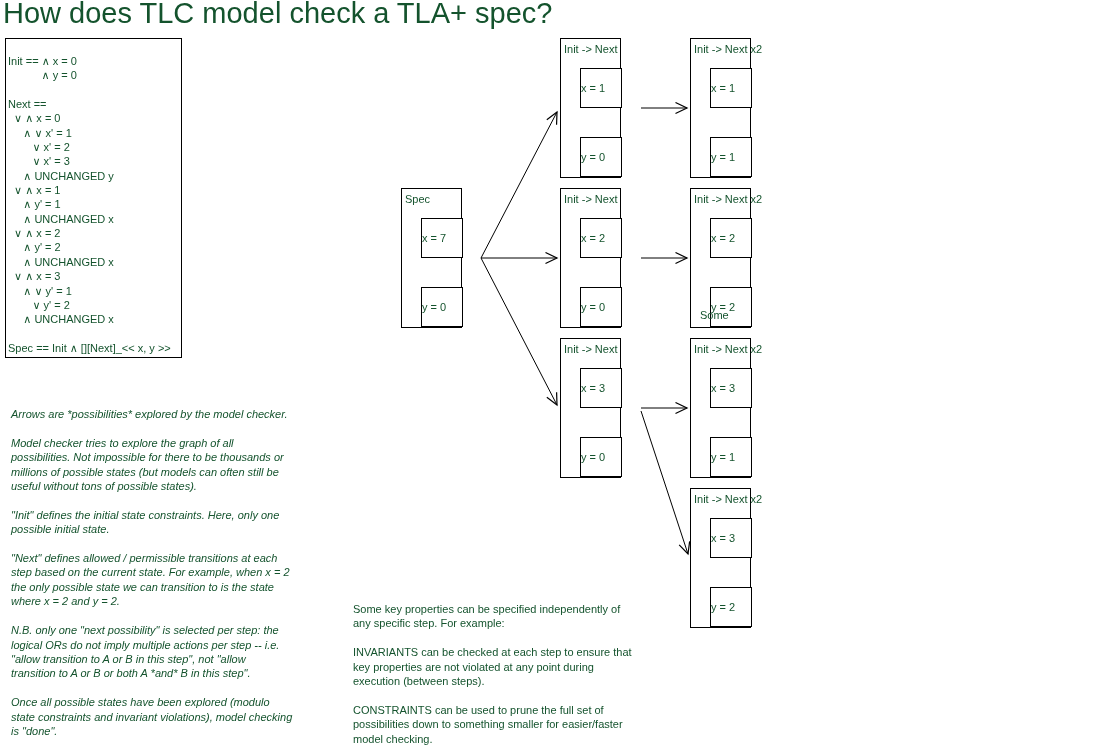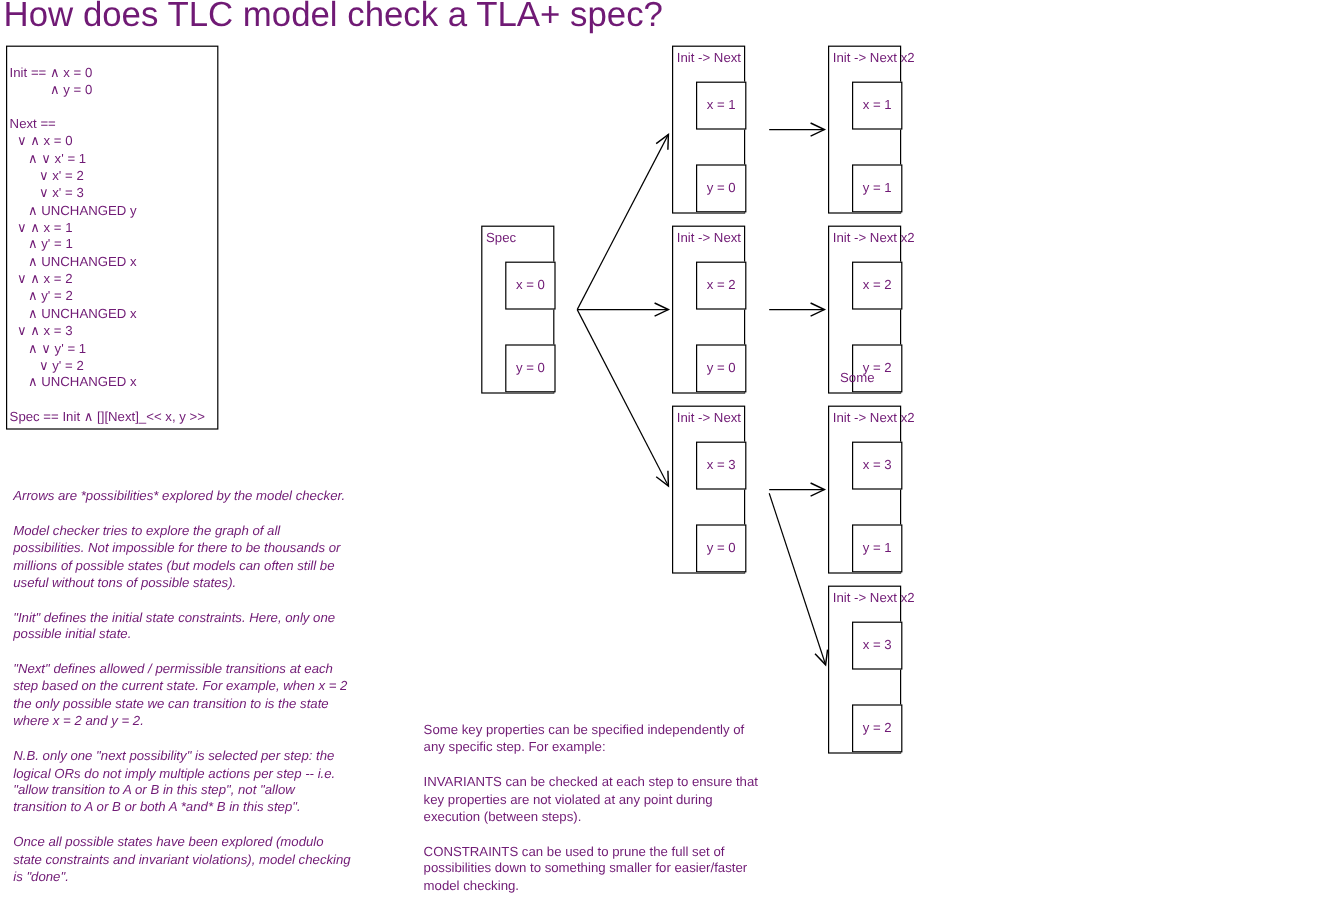--- a/index.html
+++ b/index.html
@@ -2,21 +2,21 @@
 <html><head>
 <meta charset="utf-8">
 <style>
   * { margin: 0; padding: 0; box-sizing: border-box; }
   html, body { background: #ffffff; }
   .canvas {
     position: relative;
     width: 1111px;
     height: 749px;
     background: #ffffff;
-    color: #701a75;
+    color: #14532d;
     font-family: "Liberation Sans", sans-serif;
     overflow: hidden;
   }
   .title {
     position: absolute;
     left: 3px;
     top: -3px;
     font-size: 29px;
     font-weight: 400;
     white-space: nowrap;
@@ -57,21 +57,20 @@
   }
   .vbox {
     position: absolute;
     left: 19px;
     width: 42px;
     height: 40px;
     border: 1px solid #000000;
     background: #ffffff;
     display: flex;
     align-items: center;
-    justify-content: center;
   }
   .vbox.v1 { top: 29px; }
   .vbox.v2 { top: 98px; }
   .footnote {
     position: absolute;
     left: 9px;
     top: 120px;
   }
   .note {
     position: absolute;
@@ -122,21 +121,21 @@
     <line x1="481" y1="258" x2="557" y2="405" stroke="#000000" stroke-width="1" marker-end="url(#ah)"></line>
     <line x1="641" y1="108" x2="687" y2="108" stroke="#000000" stroke-width="1" marker-end="url(#ah)"></line>
     <line x1="641" y1="258" x2="687" y2="258" stroke="#000000" stroke-width="1" marker-end="url(#ah)"></line>
     <line x1="641" y1="408" x2="687" y2="408" stroke="#000000" stroke-width="1" marker-end="url(#ah)"></line>
     <line x1="641" y1="411" x2="688" y2="554" stroke="#000000" stroke-width="1" marker-end="url(#ah)"></line>
   </svg>
 
   <div class="node" style="left:401px;top:188px">
     <div class="node-label">Spec</div>
     <div class="vbox v1">
-        <span>x = 0</span>
+        <span>x = 7</span>
       </div>
     <div class="vbox v2">
         <span>y = 0</span>
       </div>
   </div>
 
   <div class="node" style="left:560px;top:38px">
     <div class="node-label">Init -&gt; Next</div>
     <div class="vbox v1">
         <span>x = 1</span>

